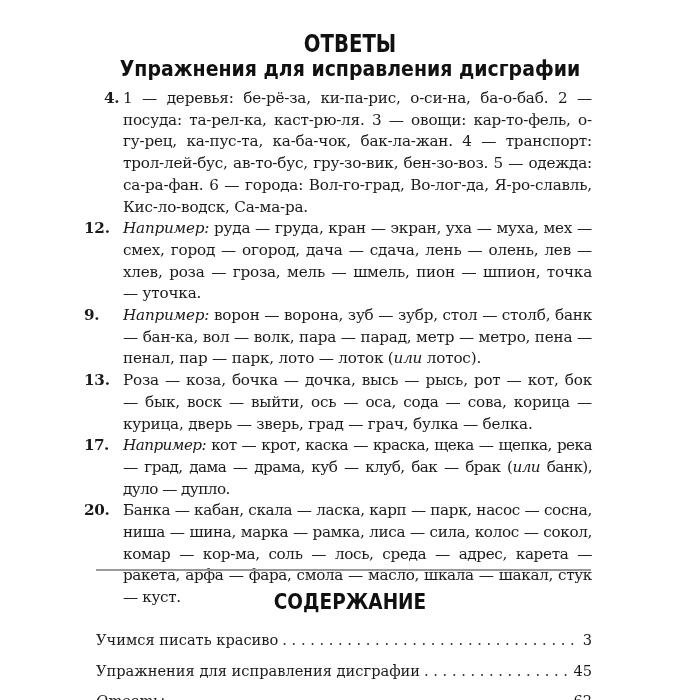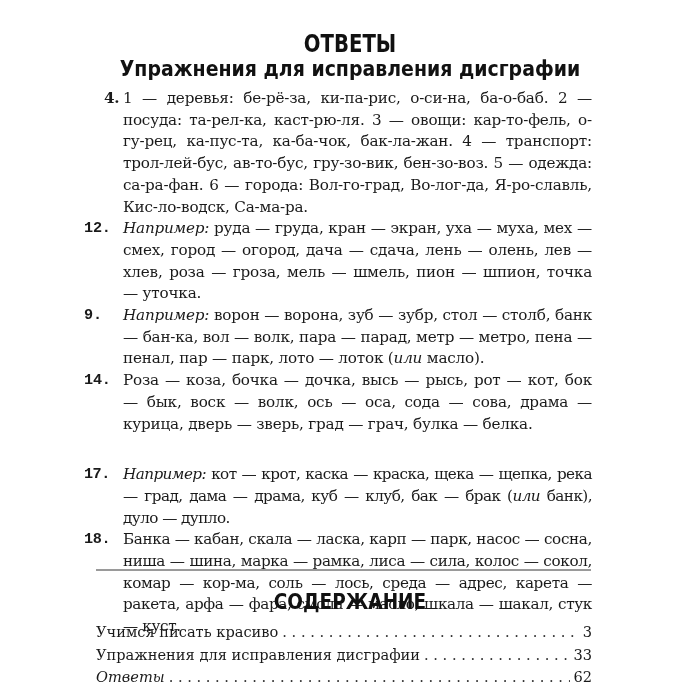--- a/index.html
+++ b/index.html
@@ -11,30 +11,30 @@
       transform: scaleX(0.82); transform-origin: center; color: #111;
     }
     .h-sub {
       position: absolute; left: 0; width: 700px; top: 56px; text-align: center;
       font-family: "DejaVu Sans", sans-serif; font-weight: bold; font-size: 22px;
       transform: scaleX(0.86); transform-origin: center; color: #111;
     }
     .answers { position: absolute; left: 104px; top: 88px; width: 488px; }
     .item { position: relative; padding-left: 19px; font-family: "DejaVu Serif", serif; font-size: 15.2px; line-height: 21.7px; text-align: justify; color: #1a1a1a; letter-spacing: -0.2px; }
     .item .num { position: absolute; left: 0; top: 0; font-weight: bold; }
-    .item .num.wide { left: -20px; font-family: Liberation Mono, monospace; }
+    .item .num.wide { left: -20px; }
     .item em { font-style: italic; }
     .separator { position: absolute; left: 96px; top: 569px; width: 495px; height: 2px; background: #9a9a9a; }
     .h-toc {
       position: absolute; left: 0; width: 700px; top: 589px; text-align: center;
       font-family: "DejaVu Sans", sans-serif; font-weight: bold; font-size: 22px;
       transform: scaleX(0.84); transform-origin: center; color: #111;
     }
     .toc { position: absolute; left: 96px; top: 621px; width: 496px; font-family: "DejaVu Serif", serif; font-size: 14.6px; line-height: 22.5px; color: #1a1a1a; }
-    .toc-row { display: flex; align-items: flex-start; white-space: nowrap; overflow: hidden; }
+    .toc-row { display: flex; align-items: flex-start; white-space: nowrap; overflow: hidden; margin-top: 8px; }
     .toc-row .title { flex: 0 0 auto; padding-right: 4px; }
     .toc-row .title.it { font-style: italic; }
     .toc-row .dots { flex: 1 1 auto; overflow: hidden; letter-spacing: 3px; color: #333; }
     .toc-row .dots::before { content: ". . . . . . . . . . . . . . . . . . . . . . . . . . . . . . . . . . . . . . . . . . . . . . . . . . . . . . . . . . . . . . . . . . . . . . . . . . . . . . . . . . . . . . . . . . . . . . ."; letter-spacing: 0px; }
     .toc-row .page-num { flex: 0 0 auto; padding-left: 3px; }
   </style>
 </head>
 <body>
 
 <div class="page">
@@ -43,47 +43,47 @@
   <div class="h-sub">Упражнения для исправления дисграфии</div>
 
   <div class="answers">
     <div class="item">
       <span class="num">4.</span><span>1 — деревья: бе-рё-за, ки-па-рис, о-си-на, ба-о-баб. 2 — посуда: та-рел-ка, каст-рю-ля. 3 — овощи: кар-то-фель, о-гу-рец, ка-пус-та, ка-ба-чок, бак-ла-жан. 4 — транспорт: трол-лей-бус, ав-то-бус, гру-зо-вик, бен-зо-воз. 5 — одежда: са-ра-фан. 6 — города: Вол-го-град, Во-лог-да, Я-ро-славль, Кис-ло-водск, Са-ма-ра.</span>
     </div>
     <div class="item">
       <span class="num wide">12.</span><em>Например:</em><span> руда — груда, кран — экран, уха — муха, мех — смех, город — огород, дача — сдача, лень — олень, лев — хлев, роза — гроза, мель — шмель, пион — шпион, точка — уточка.</span>
     </div>
     <div class="item">
-      <span class="num wide">9.</span><em>Например:</em><span> ворон — ворона, зуб — зубр, стол — столб, банк — бан-ка, вол — волк, пара — парад, метр — метро, пена — пенал, пар — парк, лото — лоток (</span><em>или</em><span> масло).</span>
+      <span class="num wide">9.</span><em>Например:</em><span> ворон — ворона, зуб — зубр, стол — столб, банк — бан-ка, вол — волк, пара — парад, метр — метро, пена — пенал, пар — парк, лото — лоток (</span><em>или</em><span> лотос).</span>
     </div>
     <div class="item">
-      <span class="num wide">14.</span><span>Роза — коза, бочка — дочка, высь — рысь, рот — кот, бок — бык, воск — волк, ось — оса, сода — сова, драма — курица, дверь — зверь, град — грач, булка — белка.</span>
+      <span class="num wide">13.</span><span>Роза — коза, бочка — дочка, высь — рысь, рот — кот, бок — бык, воск — выйти, ось — оса, сода — сова, корица — курица, дверь — зверь, град — грач, булка — белка.</span>
     </div>
-    <div class="item" style="letter-spacing:-0.55px;margin-top:29px;">
+    <div class="item" style="letter-spacing:-0.55px;">
       <span class="num wide">17.</span><em>Например:</em><span> кот — крот, каска — краска, щека — щепка, река — град, дама — драма, куб — клуб, бак — брак (</span><em>или</em><span> банк), дуло — дупло.</span>
     </div>
     <div class="item" style="letter-spacing:-0.35px;">
-      <span class="num wide">18.</span><span>Банка — кабан, скала — ласка, карп — парк, насос — сосна, ниша — шина, марка — рамка, лиса — сила, колос — сокол, комар — кор-ма, соль — лось, среда — адрес, карета — ракета, арфа — фара, смола — масло, шкала — шакал, стук — куст.</span>
+      <span class="num wide">20.</span><span>Банка — кабан, скала — ласка, карп — парк, насос — сосна, ниша — шина, марка — рамка, лиса — сила, колос — сокол, комар — кор-ма, соль — лось, среда — адрес, карета — ракета, арфа — фара, смола — масло, шкала — шакал, стук — куст.</span>
     </div>
   </div>
 
   <div class="separator"></div>
 
   <div class="h-toc">СОДЕРЖАНИЕ</div>
 
   <div class="toc">
     <div class="toc-row">
       <span class="title">Учимся писать красиво</span>
       <span class="dots"></span>
       <span class="page-num">3</span>
     </div>
     <div class="toc-row">
       <span class="title">Упражнения для исправления дисграфии</span>
       <span class="dots"></span>
-      <span class="page-num">33</span>
+      <span class="page-num">45</span>
     </div>
     <div class="toc-row">
       <span class="title it">Ответы</span>
       <span class="dots"></span>
       <span class="page-num">62</span>
     </div>
   </div>
 
 </div>
 

